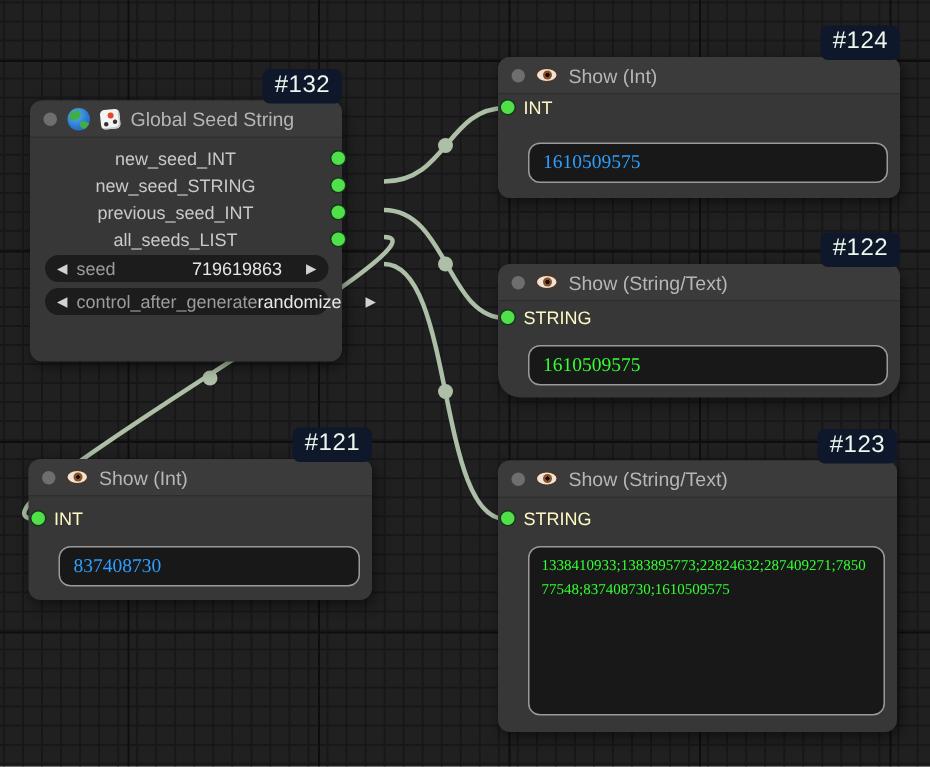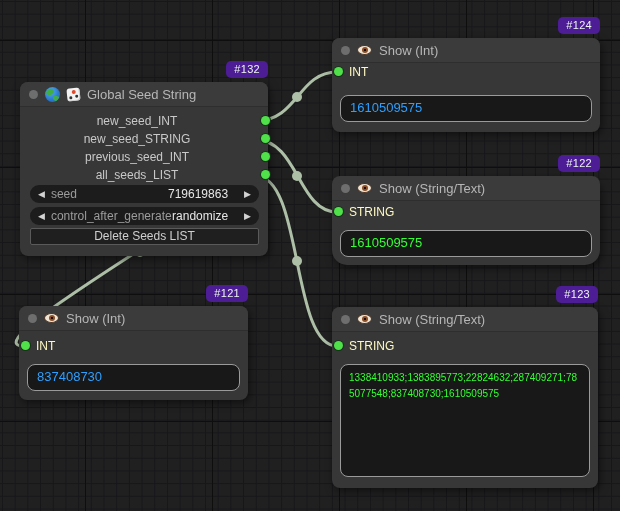--- a/index.html
+++ b/index.html
@@ -20,21 +20,21 @@
 
   #wires { position:absolute; left:0; top:0; z-index:1; }
 
   .node {
     position:absolute; z-index:2;
     background:#373737; border-radius:8px;
     box-shadow:2px 3px 9px rgba(0,0,0,0.5);
   }
   .badge {
     position:absolute; top:-21px; right:0; z-index:3;
-    background:#4c1d95; color:#eef6ee; font-size:11px;
+    background:#0f172a; color:#eef6ee; font-size:16px;
     padding:2px 8px 3px; border-radius:5px; letter-spacing:0.3px;
   }
   .titlebar {
     position:absolute; left:0; top:0; right:0; height:25px;
     background:#3b3b3b; border-radius:8px 8px 0 0;
     border-bottom:1px solid #2e2e2e;
     display:flex; align-items:center; padding-left:9px; gap:7px;
   }
   .collapse-dot { width:9px; height:9px; border-radius:50%; background:#6e6e6e; flex:none; }
   .title-text { color:#b6b6b6; font-size:13px; white-space:nowrap; }
@@ -76,23 +76,23 @@
   .pill .wlabel { margin-left:6px; white-space:nowrap; }
   .pill .wvalue { margin-left:auto; margin-right:16px; color:#e6e6e6; white-space:nowrap; }
   .node-button { position:absolute; left:10px; right:9px; height:17px;
     background:#1f1f1f; border:1px solid #5a5a5a; border-radius:2px;
     color:#cfcfcf; font-size:12px; text-align:center; line-height:15px; }
 
   
   .input-row { position:absolute; left:0; right:0; height:14px; }
   .input-row .port { left:2px; top:2px; }
   .input-label { position:absolute; left:17px; top:0; color:#fef9c3; font-size:12px; line-height:14px; }
-  .field { position:absolute; left:8px; right:8px;
+  .field { position:absolute; left:20px; right:8px;
     background:#181818; border:1.5px solid #9a9a9a; border-radius:8px;
-    font-size:13px; padding-left:9px; overflow:hidden; white-space:nowrap; }
+    font-size:13px; padding-left:9px; overflow:hidden; white-space:nowrap;font-family:Liberation Serif, serif; }
   .field.int { color:#2e9fff; }
   .field.str { color:#33ff33; }
   .field.single { height:27px; line-height:24px; }
   .field.multi { white-space:normal; word-break:break-all;
     font-size:10px; line-height:16px; padding:5px 8px; }
 </style>
 </head>
 <body>
 
 <div id="canvas">
@@ -105,21 +105,21 @@
       <path d="M256,176 C303,176 291,346 337,346"></path>
     </g>
     <g fill="#adbfa6">
       <circle cx="297" cy="97" r="5"></circle>
       <circle cx="297" cy="176" r="5"></circle>
       <circle cx="140" cy="252" r="5"></circle>
       <circle cx="297" cy="261" r="5"></circle>
     </g>
   </svg>
 
-  <div class="node" style="left:20px; top:82px; width:248px; height:174px;">
+  <div class="node" style="left:20px; top:67px; width:208px; height:174px;">
     <div class="badge">#132</div>
     <div class="titlebar">
       <span class="collapse-dot"></span>
       <span class="globe"></span>
       <span class="die"></span>
       <span class="title-text">Global Seed String</span>
     </div>
     <div class="outputs">
       <div class="out-row">
         <span>new_seed_INT</span>
@@ -143,21 +143,20 @@
       <span class="wlabel">seed</span>
       <span class="wvalue">719619863</span>
       <span class="arrow">▶</span>
     </div>
     <div class="pill" style="top:125px;">
       <span class="arrow">◀</span>
       <span class="wlabel">control_after_generate</span>
       <span class="wvalue">randomize</span>
       <span class="arrow">▶</span>
     </div>
-    <div class="node-button" style="top:146px;">Delete Seeds LIST</div>
   </div>
 
   <div class="node" style="left:332px; top:38px; width:268px; height:94px;">
     <div class="badge">#124</div>
     <div class="titlebar">
       <span class="collapse-dot"></span>
       <span class="eye"></span>
       <span class="title-text">Show (Int)</span>
     </div>
     <div class="input-row" style="top:27px;">

